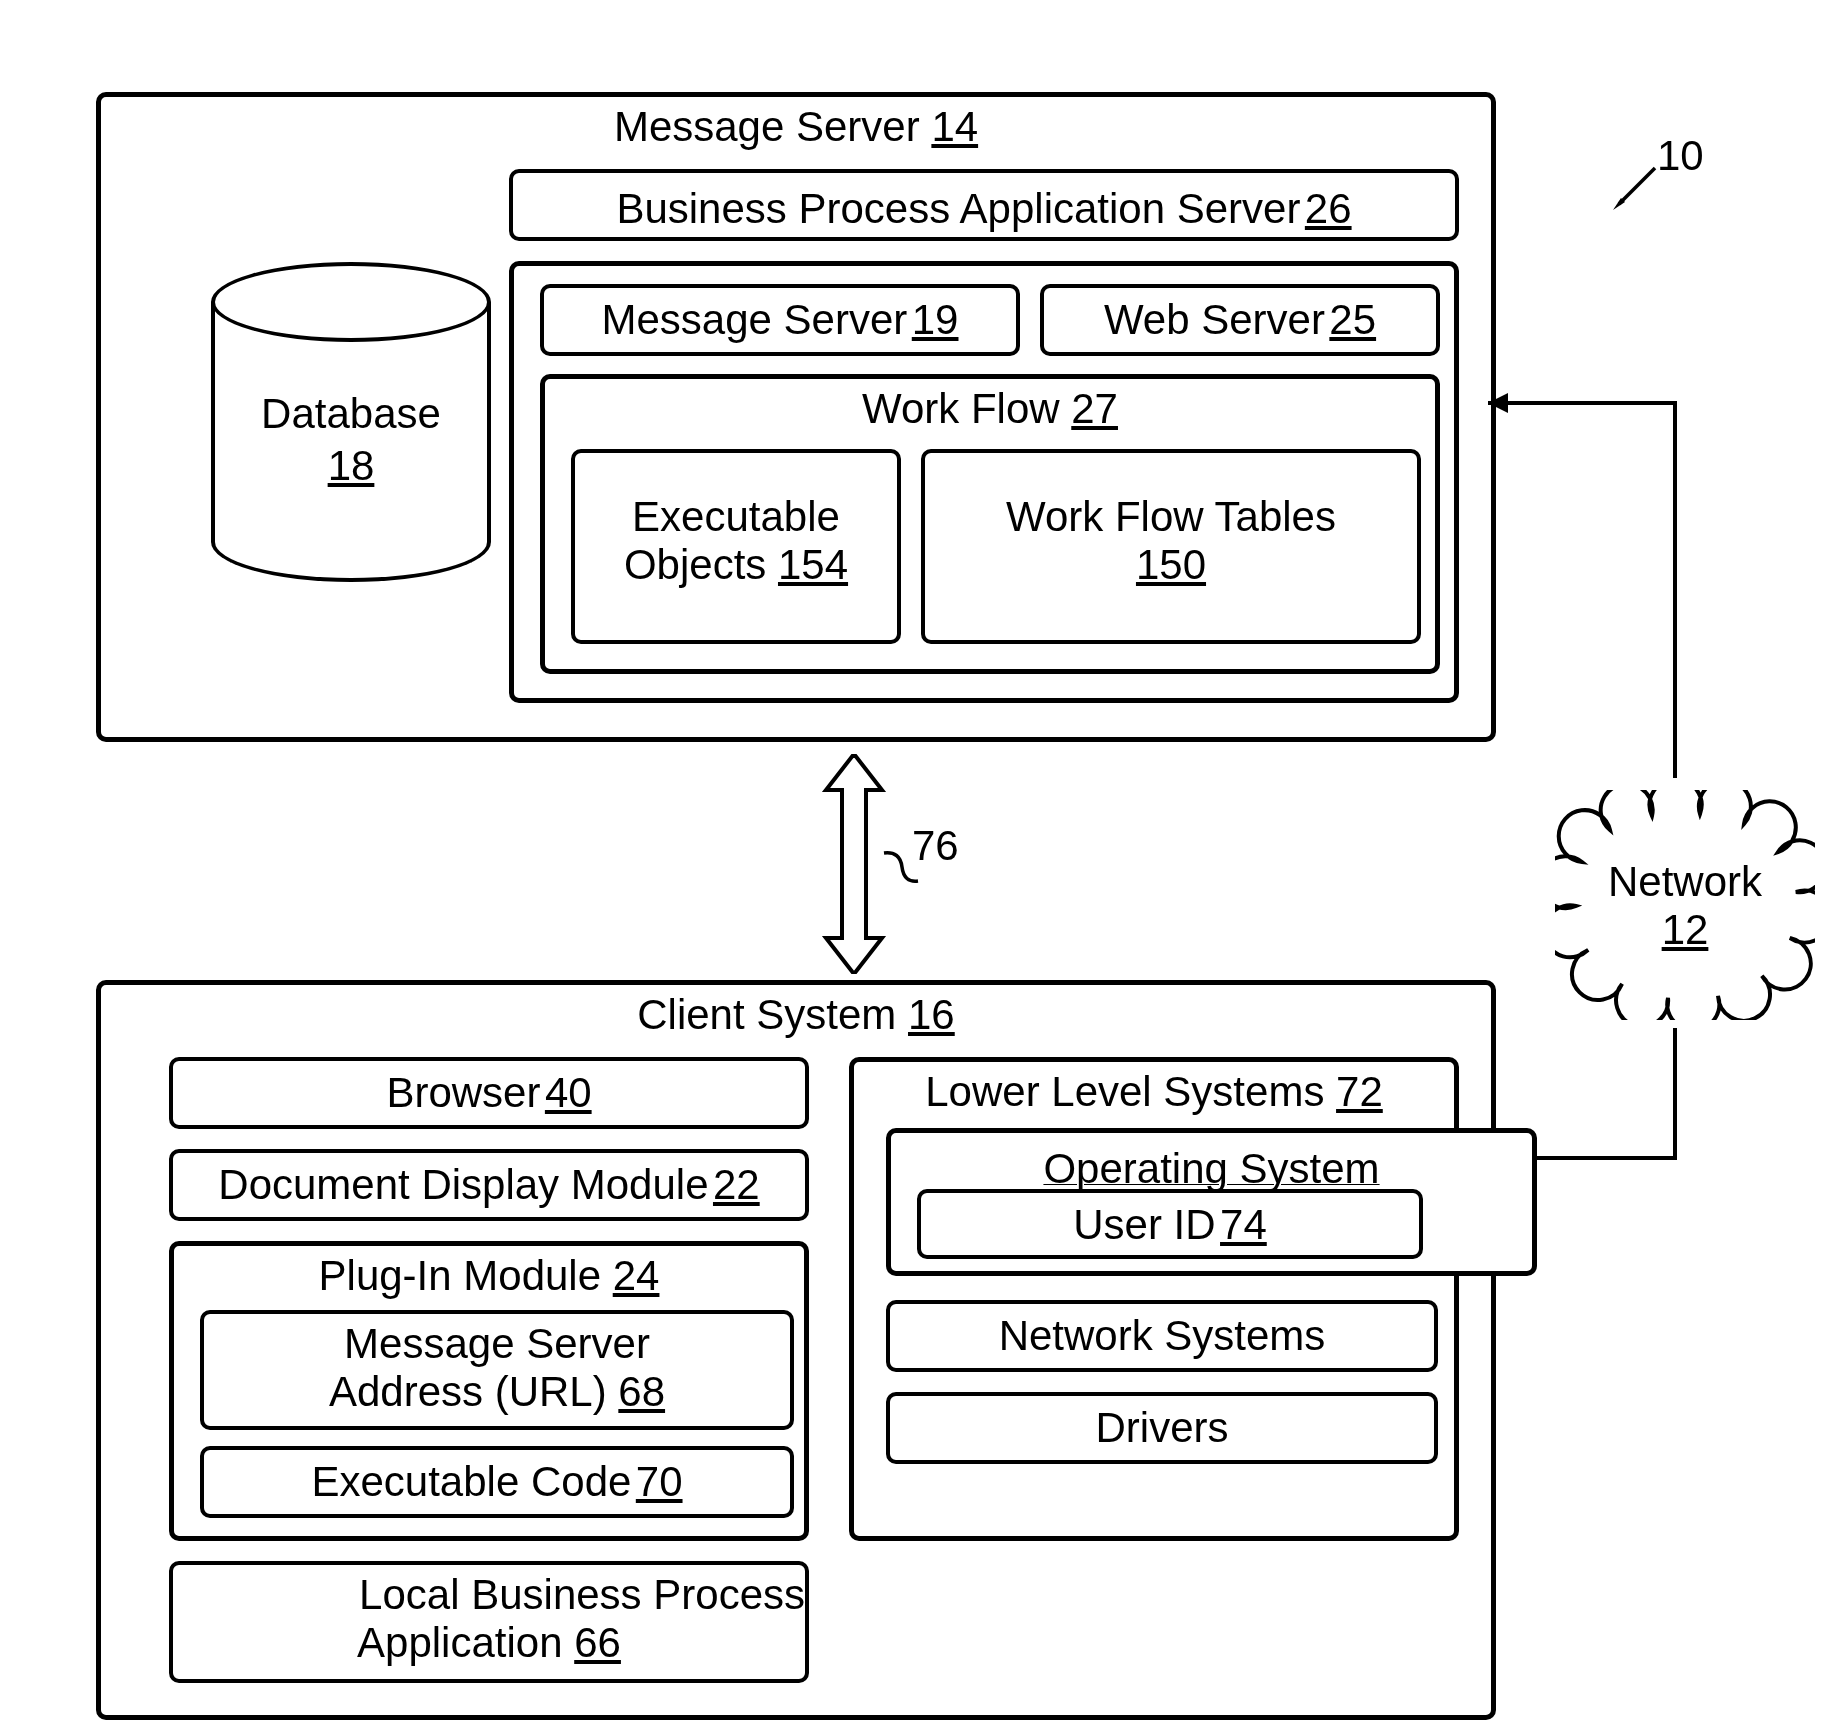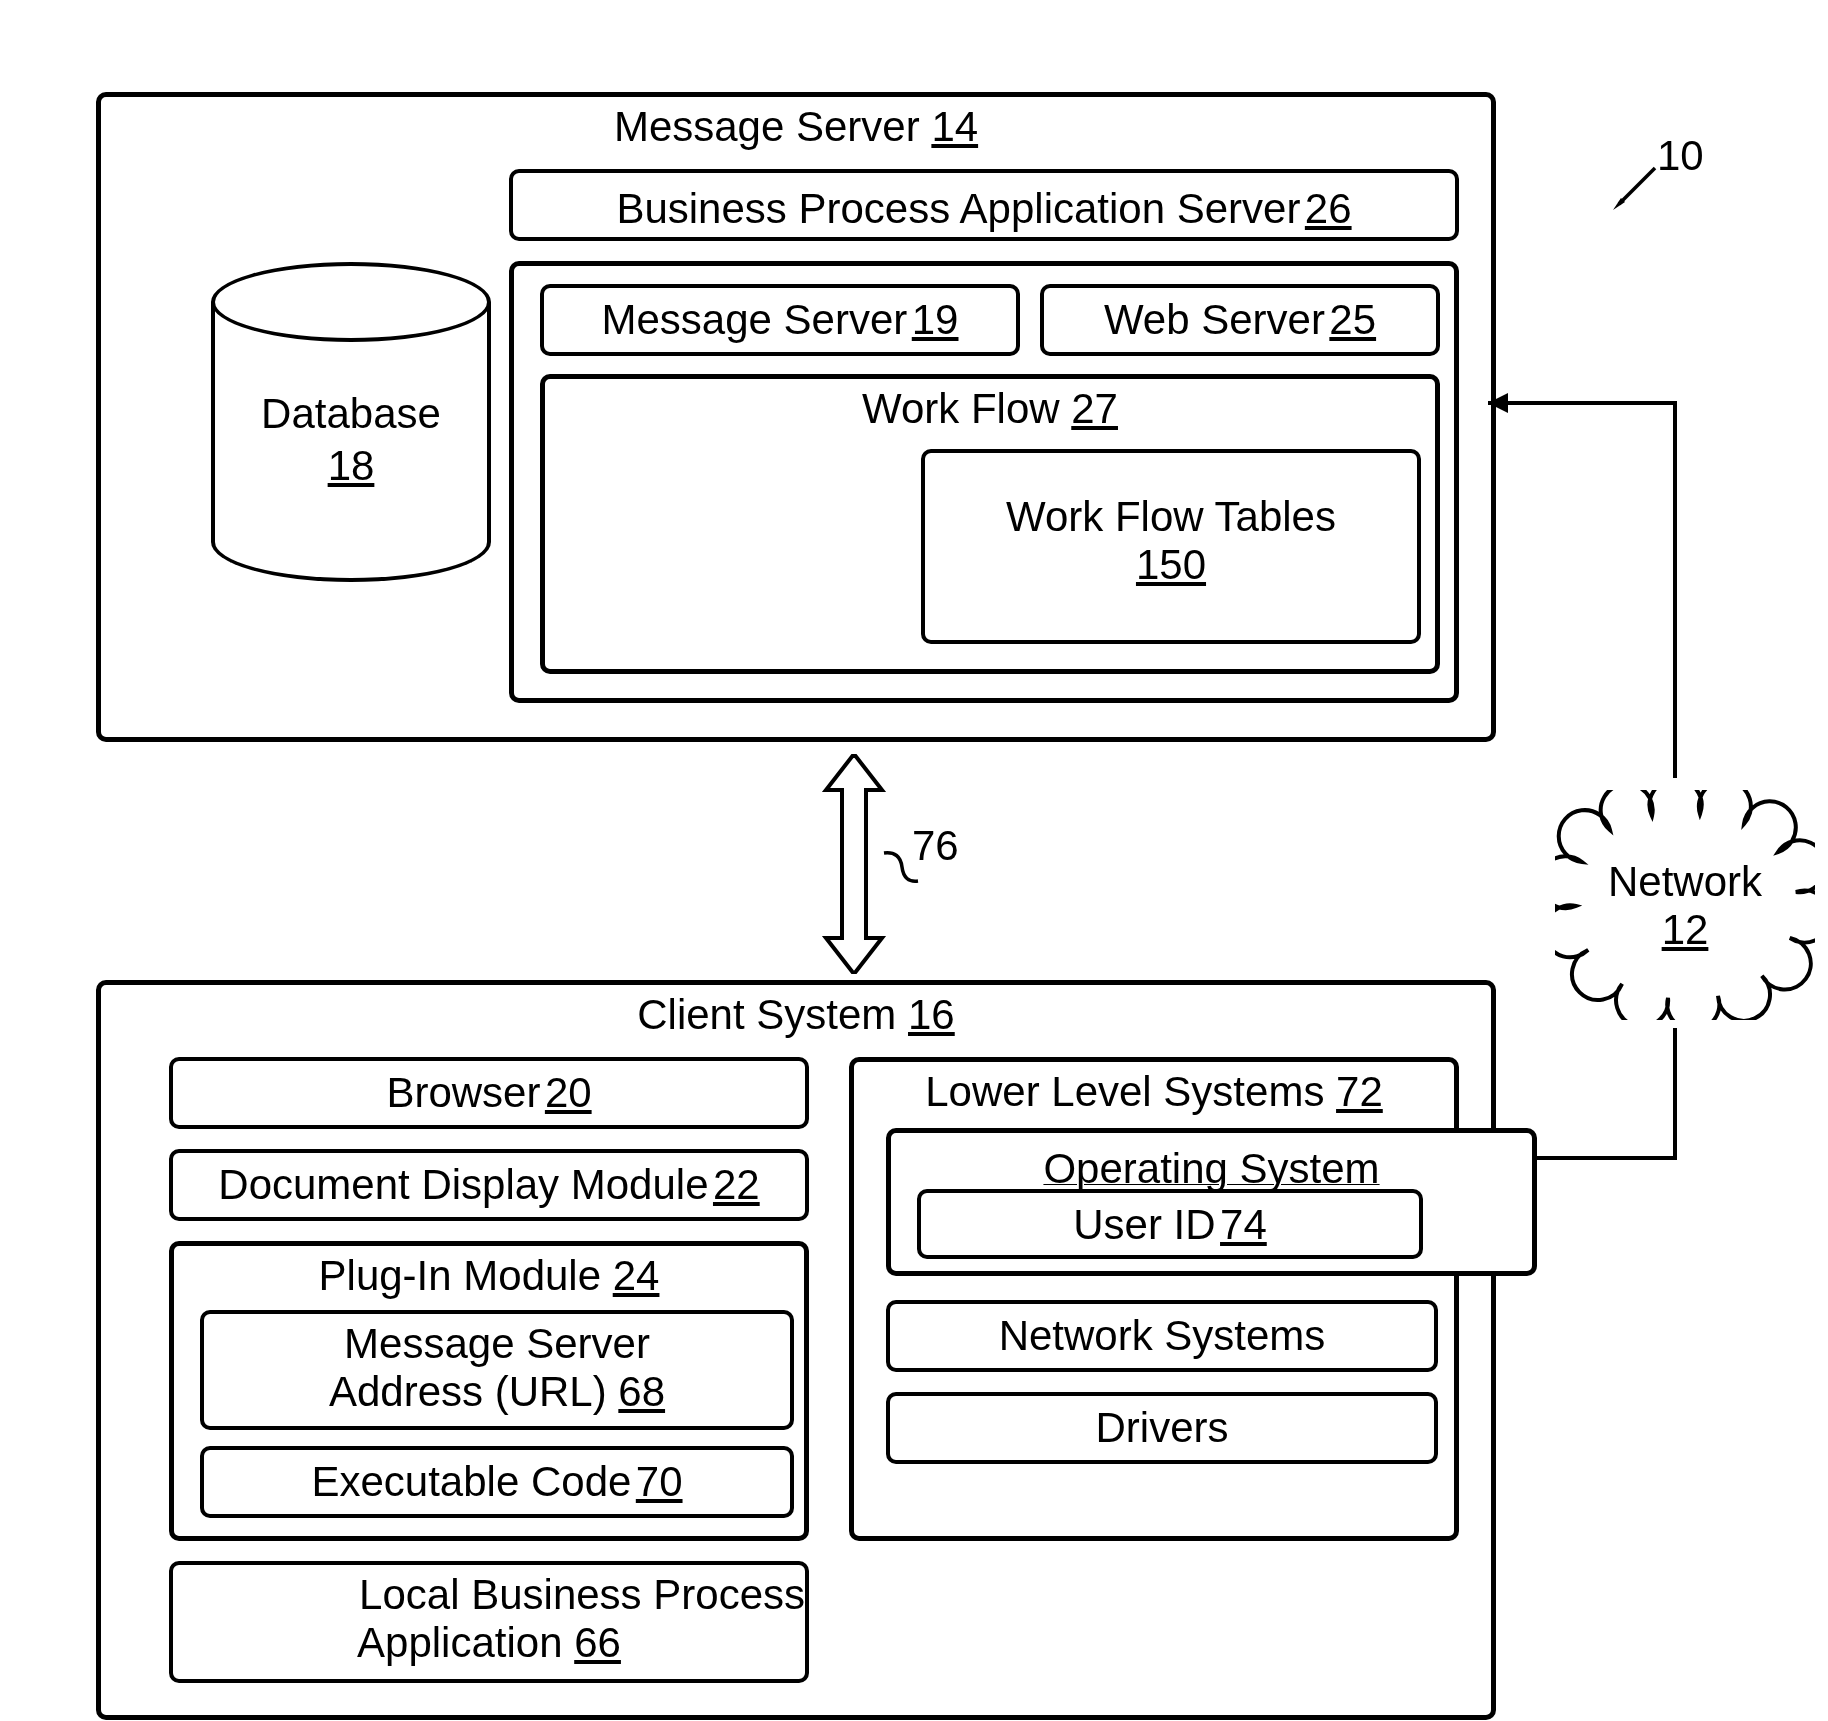--- a/index.html
+++ b/index.html
@@ -173,20 +173,24 @@
 
       <div class="box" style="left:518px; top:18px; width:400px; height:72px; padding-top:8px;">
         <span class="label">Web Server</span> <span class="label u">25</span>
       </div>
 
       <div class="box" style="left:18px; top:108px; width:900px; height:300px; border-width:5px;">
         <div class="label-block">
           <span class="label">Work Flow</span> <span class="label u">27</span>
         </div>
 
+        <div class="box" style="left:18px; top:70px; width:330px; height:195px; padding-top:40px;">
+          <span class="label" style="display:block;">Executable</span>
+          <span class="label">Objects <span class="u">154</span></span>
+        </div>
 
         <div class="box" style="left:368px; top:70px; width:500px; height:195px; padding-top:40px;">
           <span class="label" style="display:block;">Work Flow Tables</span>
           <span class="label u">150</span>
         </div>
       </div>
     </div>
   </div>
 
   <div class="dbl-arrow">
@@ -226,21 +230,21 @@
       <polygon points="3,760 23,750 23,770" fill="#000"></polygon>
     </svg>
   </div>
 
   <div class="box thick" style="left:48px; top:940px; width:1400px; height:740px;">
     <div class="label-block">
       <span class="label">Client System</span> <span class="label u">16</span>
     </div>
 
     <div class="box" style="left:60px; top:72px; width:640px; height:72px; padding-top:8px;">
-      <span class="label">Browser</span> <span class="label u">20</span>
+      <span class="label">Browser</span> <span class="label u">40</span>
     </div>
 
     <div class="box" style="left:60px; top:164px; width:640px; height:72px; padding-top:8px;">
       <span class="label">Document Display Module</span> <span class="label u">22</span>
     </div>
 
     <div class="box" style="left:60px; top:256px; width:640px; height:300px; border-width:5px;">
       <div class="label-block">
         <span class="label">Plug-In Module</span> <span class="label u">24</span>
       </div>

